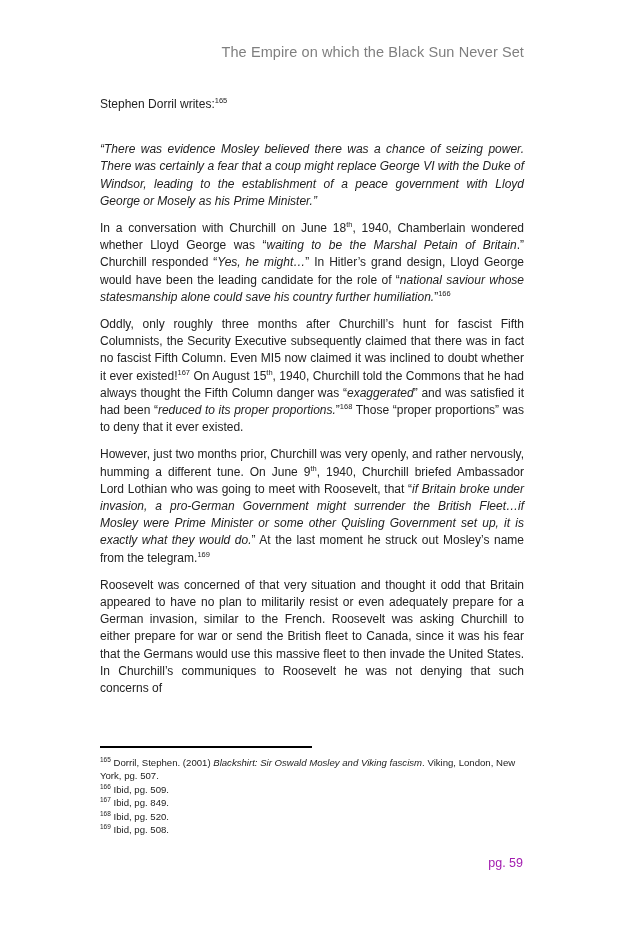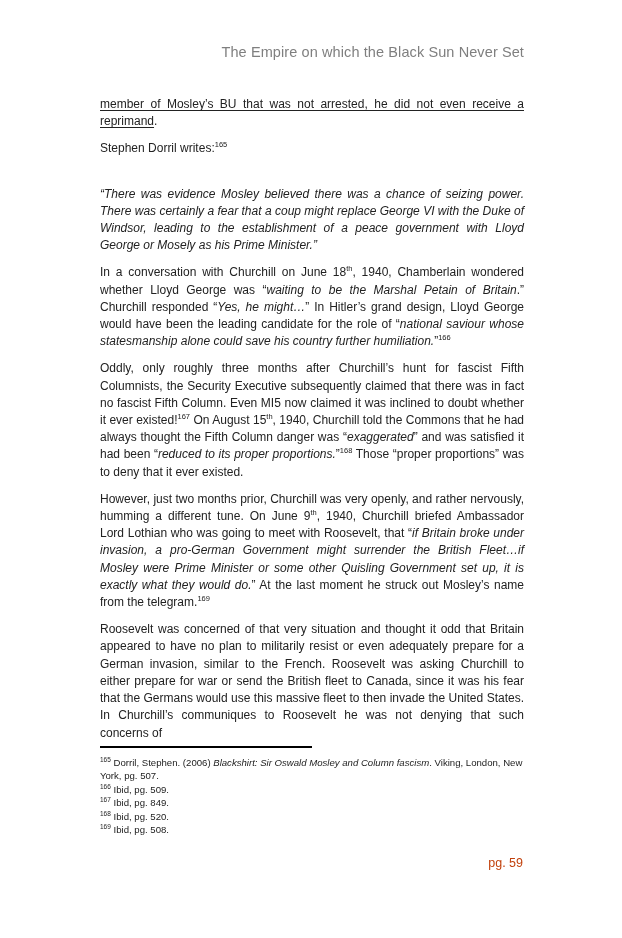--- a/index.html
+++ b/index.html
@@ -79,53 +79,52 @@
     margin: 0;
   }
   .footnotes sup {
     font-size: 6.5px;
   }
   .page-number {
     position: absolute;
     top: 856px;
     right: 99px;
     font-size: 12.5px;
-    color: #c2410c;
+    color: #a21caf;
     white-space: nowrap;
   }
 </style>
 </head>
 <body>
 
 <div class="page">
 
   <div class="running-header">The Empire on which the Black Sun Never Set</div>
 
   <div class="body-text">
 
-    <p><span class="u">member of Mosley’s BU that was not arrested, he did not even receive a reprimand</span><span>.</span></p>
 
     <p><span>Stephen Dorril writes:</span><sup>165</sup></p>
 
     <p class="quote">“There was evidence Mosley believed there was a chance of seizing power. There was certainly a fear that a coup might replace George VI with the Duke of Windsor, leading to the establishment of a peace government with Lloyd George or Mosely as his Prime Minister.”</p>
 
     <p><span>In a conversation with Churchill on June 18</span><sup>th</sup><span>, 1940, Chamberlain wondered whether Lloyd George was “</span><em>waiting to be the Marshal Petain of Britain</em><span>.” Churchill responded “</span><em>Yes, he might…</em><span>” In Hitler’s grand design, Lloyd George would have been the leading candidate for the role of “</span><em>national saviour whose statesmanship alone could save his country further humiliation.</em><span>”</span><sup>166</sup></p>
 
     <p><span>Oddly, only roughly three months after Churchill’s hunt for fascist Fifth Columnists, the Security Executive subsequently claimed that there was in fact no fascist Fifth Column. Even MI5 now claimed it was inclined to doubt whether it ever existed!</span><sup>167</sup><span> On August 15</span><sup>th</sup><span>, 1940, Churchill told the Commons that he had always thought the Fifth Column danger was “</span><em>exaggerated</em><span>” and was satisfied it had been “</span><em>reduced to its proper proportions.</em><span>”</span><sup>168</sup><span> Those “proper proportions” was to deny that it ever existed.</span></p>
 
     <p><span>However, just two months prior, Churchill was very openly, and rather nervously, humming a different tune. On June 9</span><sup>th</sup><span>, 1940, Churchill briefed Ambassador Lord Lothian who was going to meet with Roosevelt, that “</span><em>if Britain broke under invasion, a pro-German Government might surrender the British Fleet…if Mosley were Prime Minister or some other Quisling Government set up, it is exactly what they would do.</em><span>” At the last moment he struck out Mosley’s name from the telegram.</span><sup>169</sup></p>
 
     <p>Roosevelt was concerned of that very situation and thought it odd that Britain appeared to have no plan to militarily resist or even adequately prepare for a German invasion, similar to the French. Roosevelt was asking Churchill to either prepare for war or send the British fleet to Canada, since it was his fear that the Germans would use this massive fleet to then invade the United States. In Churchill’s communiques to Roosevelt he was not denying that such concerns of</p>
 
   </div>
 
   <div class="footnote-rule"></div>
 
   <div class="footnotes">
-    <p class="fn"><sup>165</sup><span> Dorril, Stephen. (2006) </span><em>Blackshirt: Sir Oswald Mosley and Column fascism</em><span>. Viking, London, New York, pg. 507.</span></p>
+    <p class="fn"><sup>165</sup><span> Dorril, Stephen. (2001) </span><em>Blackshirt: Sir Oswald Mosley and Viking fascism</em><span>. Viking, London, New York, pg. 507.</span></p>
     <p class="fn"><sup>166</sup><span> Ibid, pg. 509.</span></p>
     <p class="fn"><sup>167</sup><span> Ibid, pg. 849.</span></p>
     <p class="fn"><sup>168</sup><span> Ibid, pg. 520.</span></p>
     <p class="fn"><sup>169</sup><span> Ibid, pg. 508.</span></p>
   </div>
 
   <div class="page-number">pg. 59</div>
 
 </div>
 

